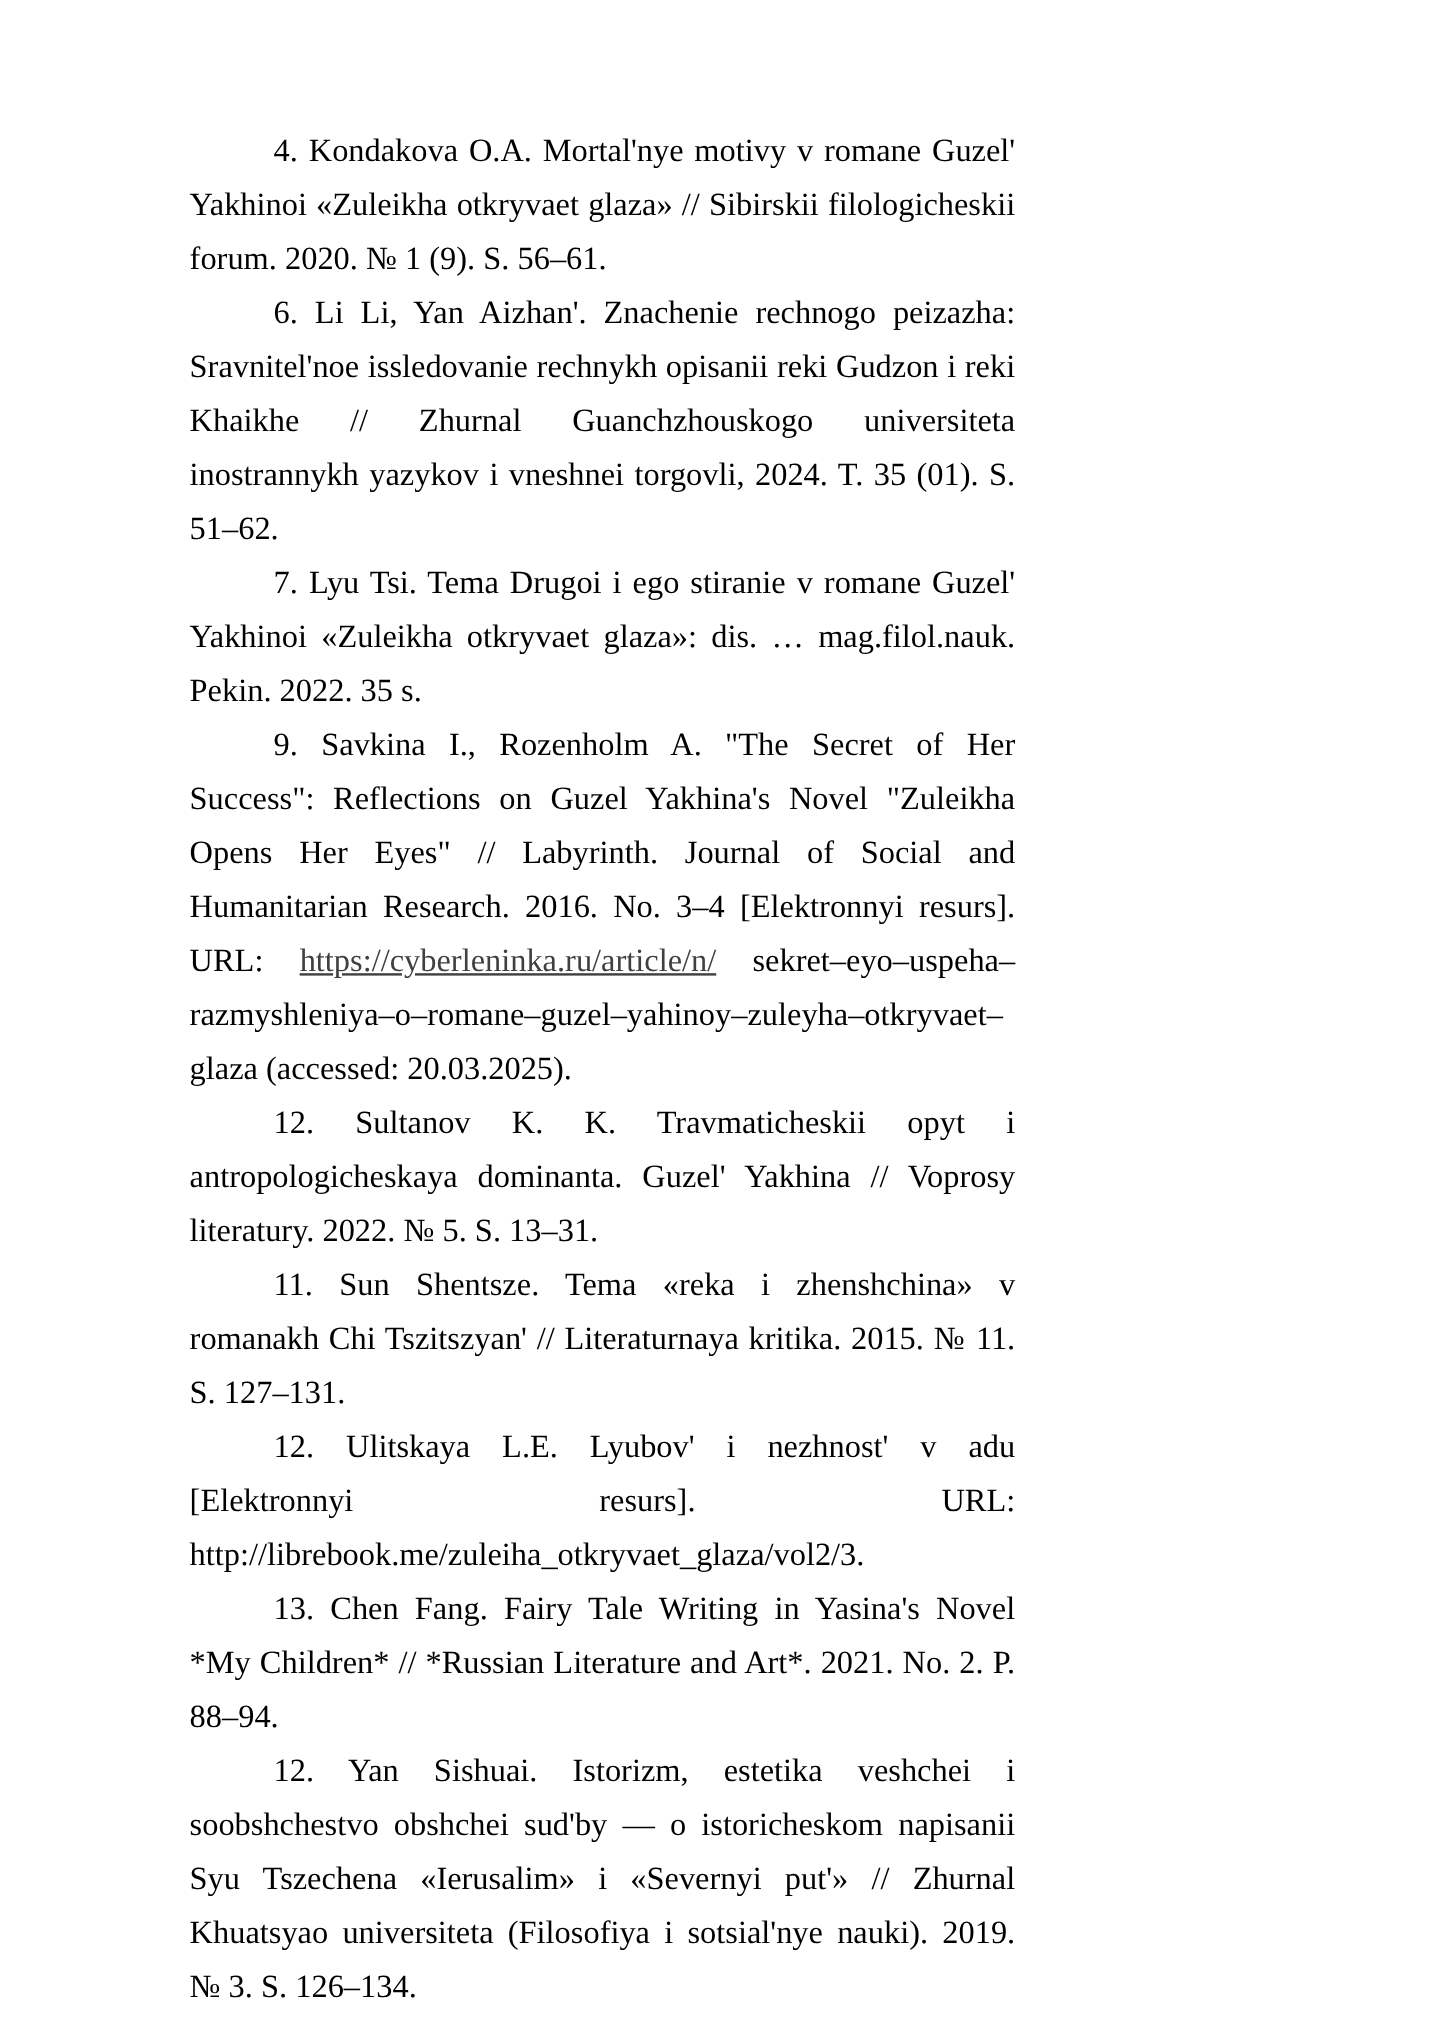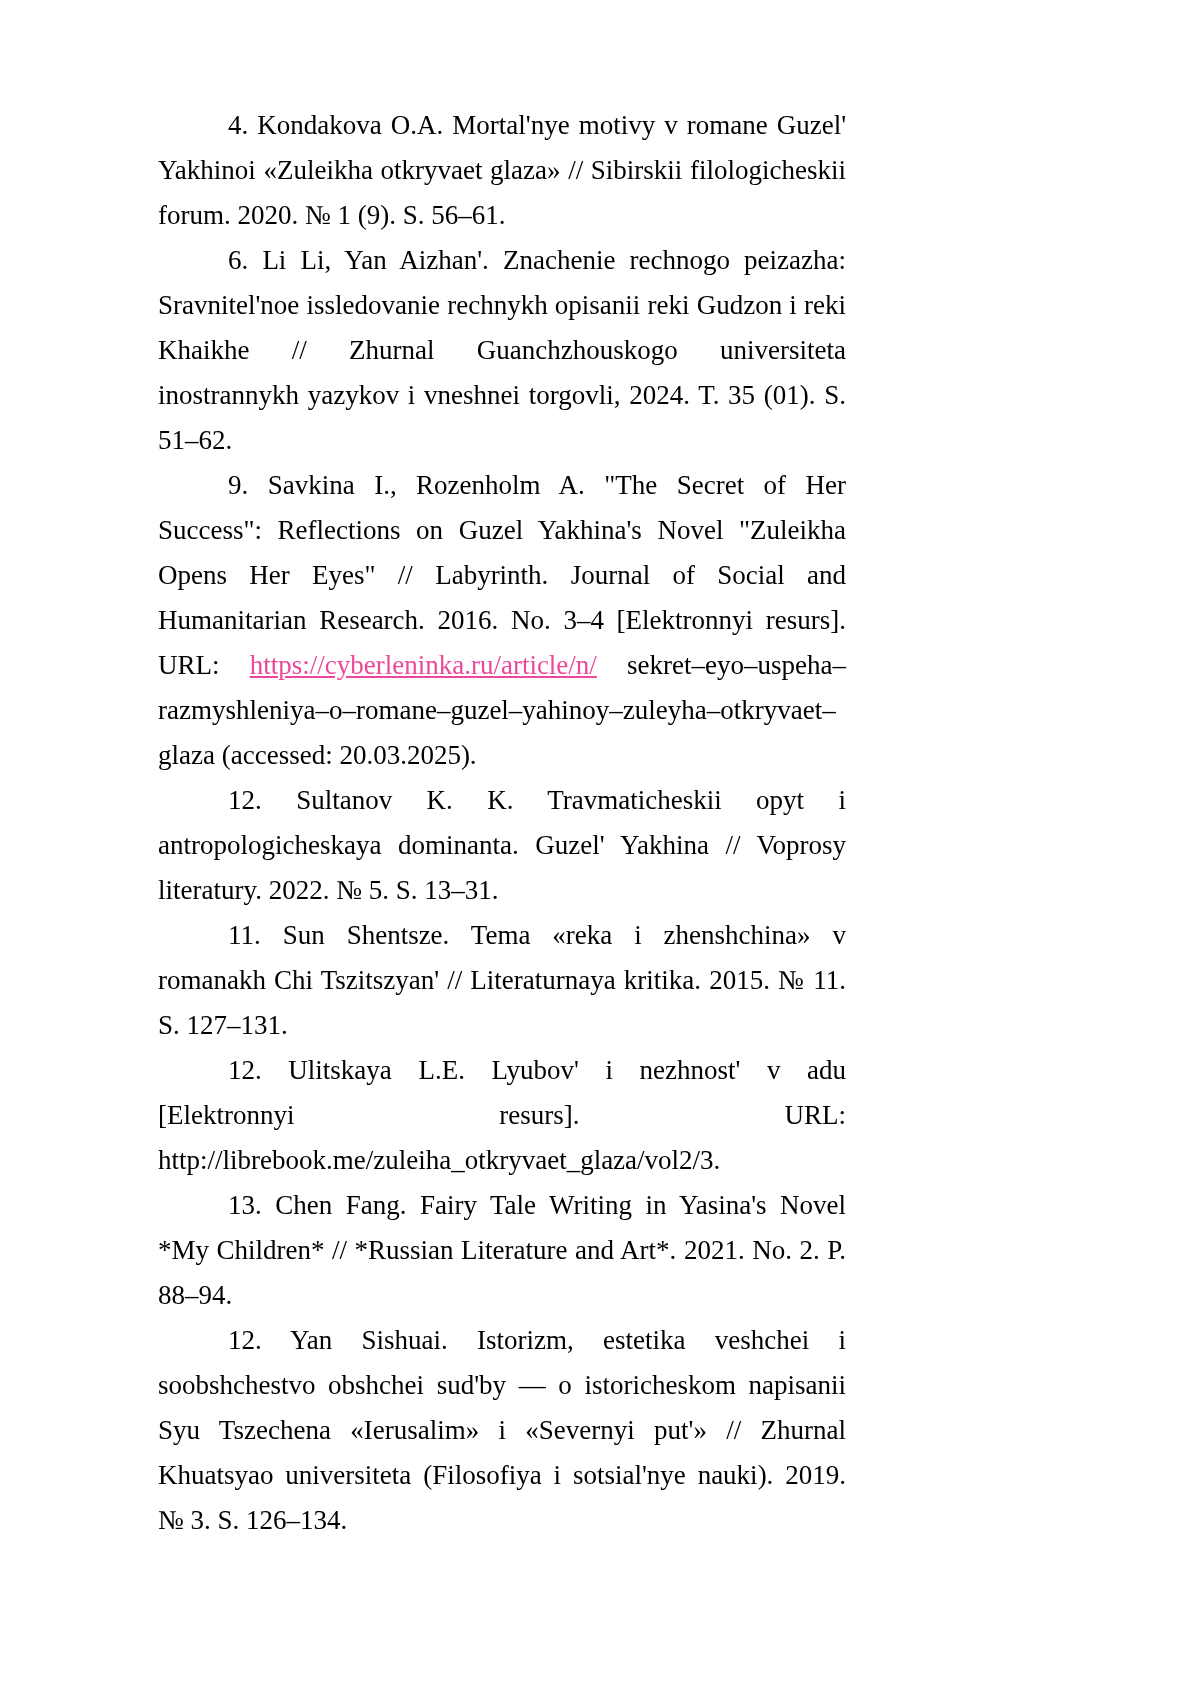--- a/index.html
+++ b/index.html
@@ -18,37 +18,38 @@
   }
   .ref {
     font-size: 27px;
     line-height: 45px;
     text-align: justify;
     text-indent: 70px;
     overflow-wrap: break-word;
   }
   .ref-num { white-space: pre; }
   .ref-link {
-    color: #ec4899;
+    color: #404040;
     text-decoration: underline;
     cursor: pointer;
     overflow-wrap: anywhere;
   }
 </style>
 </head>
 <body>
 
 <div class="page">
   <div>
 
     <p class="ref"><span class="ref-num">4.</span> <span>Kondakova O.A. Mortal'nye motivy v romane Guzel' Yakhinoi «Zuleikha otkryvaet glaza» // Sibirskii filologicheskii forum. 2020. № 1 (9). S. 56–61.</span></p>
 
 
     <p class="ref"><span class="ref-num">6.</span> <span>Li Li, Yan Aizhan'. Znachenie rechnogo peizazha: Sravnitel'noe issledovanie rechnykh opisanii reki Gudzon i reki Khaikhe // Zhurnal Guanchzhouskogo universiteta inostrannykh yazykov i vneshnei torgovli, 2024. T. 35 (01). S. 51–62.</span></p>
 
+    <p class="ref"><span class="ref-num">7.</span> <span>Lyu Tsi. Tema Drugoi i ego stiranie v romane Guzel' Yakhinoi «Zuleikha otkryvaet glaza»: dis. … mag.filol.nauk. Pekin. 2022. 35 s.</span></p>
 
 
     <p class="ref"><span class="ref-num">9.</span> <span>Savkina I., Rozenholm A. "The Secret of Her Success": Reflections on Guzel Yakhina's Novel "Zuleikha Opens Her Eyes" // Labyrinth. Journal of Social and Humanitarian Research. 2016. No. 3–4 [Elektronnyi resurs]. URL:</span> <a class="ref-link">https://cyberleninka.ru/article/n/</a> <span>sekret–eyo–uspeha–razmyshleniya–o–romane–guzel–yahinoy–zuleyha–otkryvaet–glaza (accessed: 20.03.2025).</span></p>
 
     <p class="ref"><span class="ref-num">12.</span> <span>Sultanov K. K. Travmaticheskii opyt i antropologicheskaya dominanta. Guzel' Yakhina // Voprosy literatury. 2022. № 5. S. 13–31.</span></p>
 
     <p class="ref"><span class="ref-num">11.</span> <span>Sun Shentsze. Tema «reka i zhenshchina» v romanakh Chi Tszitszyan' // Literaturnaya kritika. 2015. № 11. S. 127–131.</span></p>
 
     <p class="ref"><span class="ref-num">12.</span> <span>Ulitskaya L.E. Lyubov' i nezhnost' v adu [Elektronnyi resurs]. URL: http://librebook.me/zuleiha_otkryvaet_glaza/vol2/3.</span></p>
 

